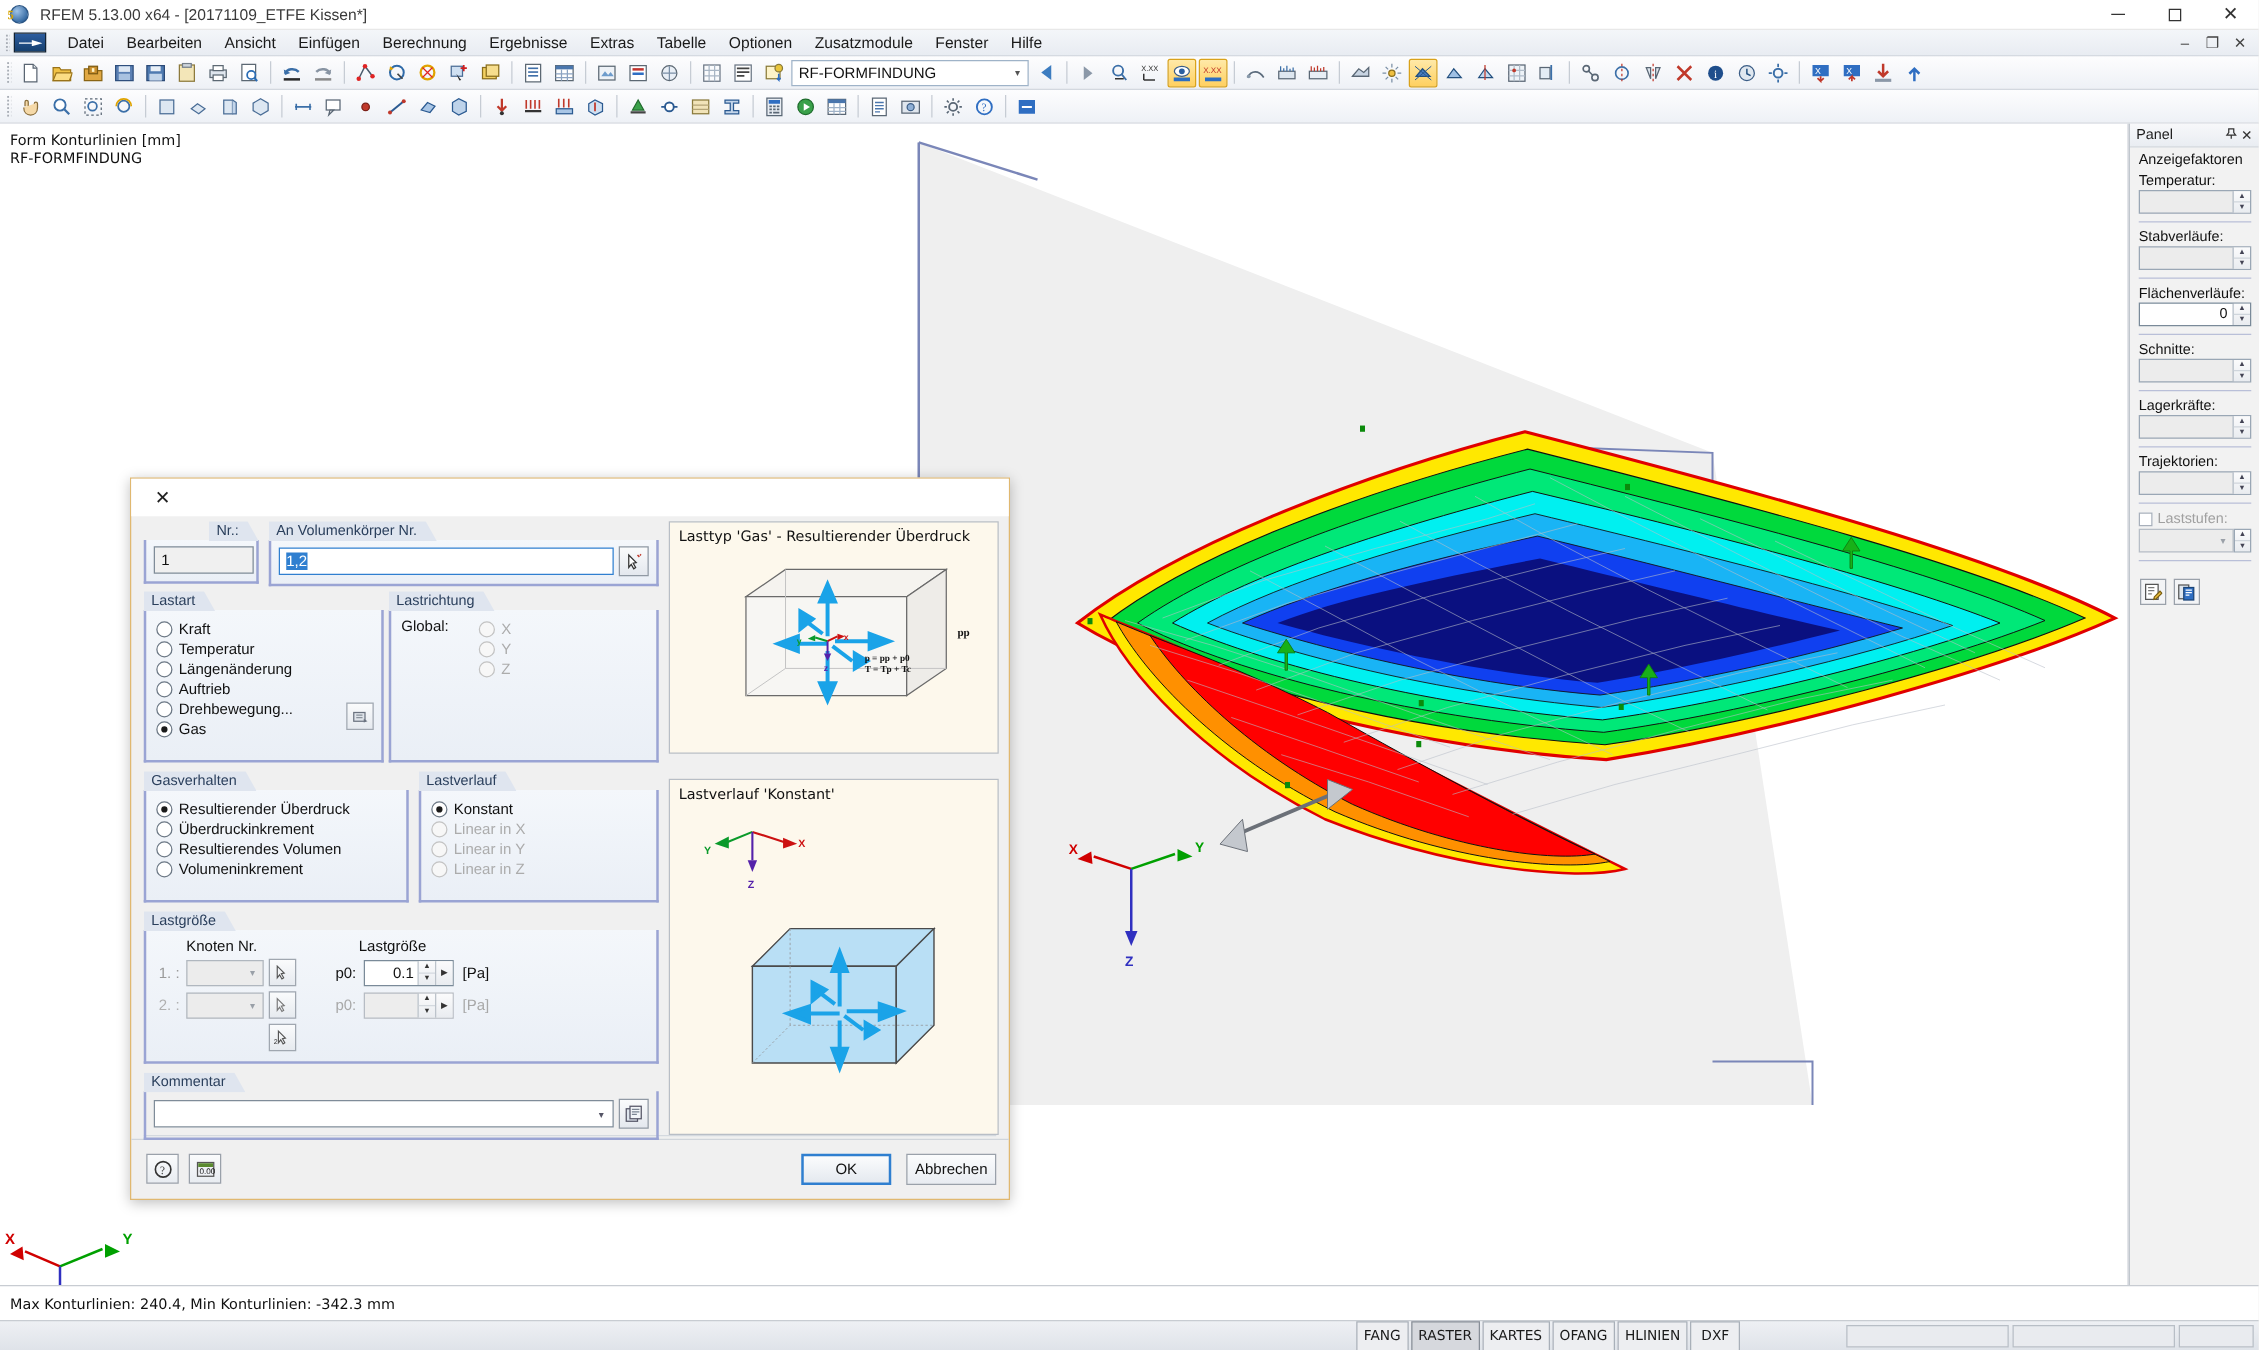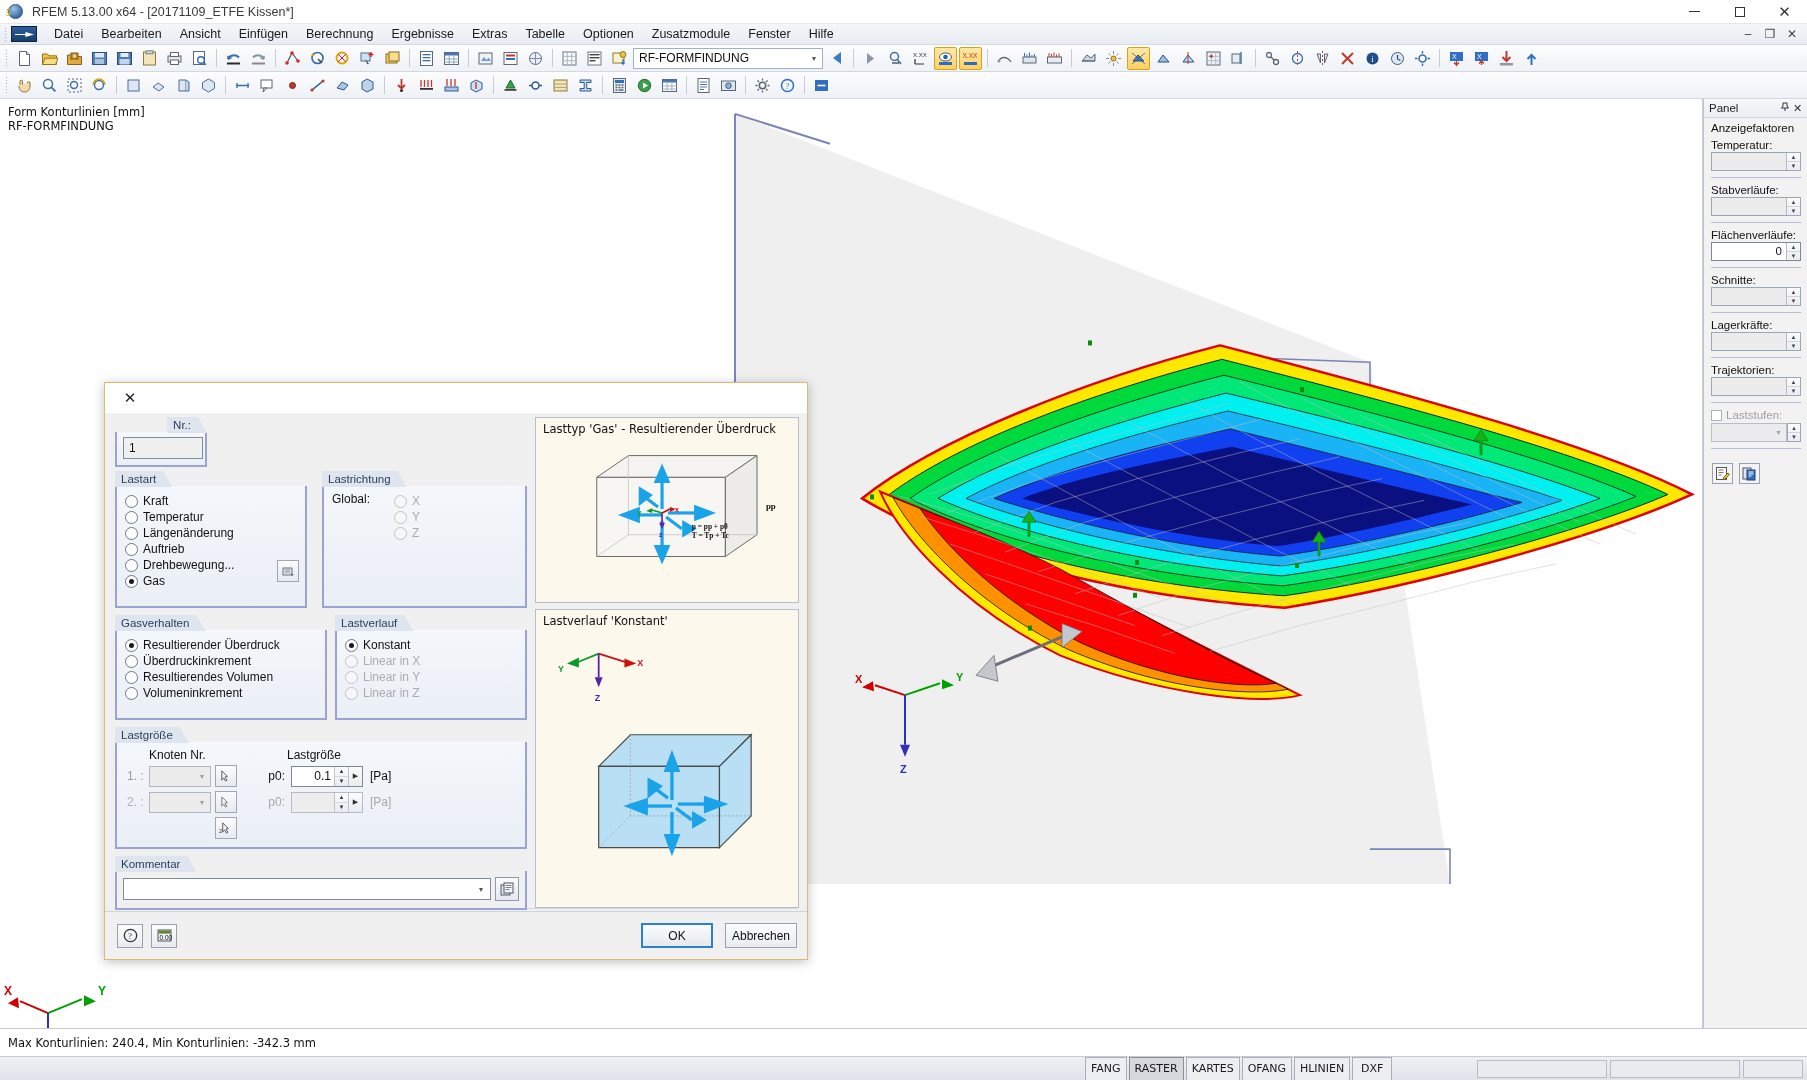--- a/index.html
+++ b/index.html
@@ -201,21 +201,21 @@
   }
   .dlg-title {
     height:30px; background:#fff; display:flex; align-items:center;
     padding: 0 4px 0 10px; flex:0 0 30px;
   }
   .dlg-title .t { font-size:13px; color:#111; flex:1; }
   .dlg-title .x { width:30px; height:26px; display:flex; align-items:center; justify-content:center;
     font-size:15px; color:#222; }
   .dlg-body { flex:1 1 auto; padding: 4px 8px 0 10px; display:flex; gap:8px; min-height:0; }
   .dlg-left { width: 412px; flex:0 0 412px; display:flex; flex-direction:column; }
-  .dlg-right { flex:1 1 auto; display:flex; flex-direction:column; gap:6px; }
+  .dlg-right { flex:1 1 auto; display:flex; flex-direction:column; gap:20px; }
 
   
   .gbox { position: relative; margin-bottom: 7px; }
   .gbox > .gtab {
     display:inline-block; background:#dfe5ef;
     font-size:11.5px; color:#2a3f5c; padding: 2px 16px 2px 6px;
     border-top-right-radius: 0;
     clip-path: polygon(0 0, calc(100% - 9px) 0, 100% 100%, 0 100%);
     position: relative; z-index:2;
   }
@@ -1142,23 +1142,39 @@
 
         <div class="row" style="align-items:flex-start; gap:8px;">
           <div class="gbox" style="width:92px; margin-bottom:4px;text-align:right;">
             <div class="gtab">Nr.:</div>
             <div class="gcontent" style="padding:5px 6px 6px 6px;">
               <div class="txtbox ro" style="width:80px;">
                 <span>1</span>
               </div>
             </div>
           </div>
-        </div>
-
-        <div class="row" style="align-items:stretch; gap:15px;">
+          <div class="gbox" style="flex:1; margin-bottom:4px;">
+            <div class="gtab">An Volumenkörper Nr.</div>
+            <div class="gcontent" style="padding:5px 6px 6px 6px;">
+              <div class="row">
+                <div class="txtbox focus" style="flex:1;">
+                  <span class="sel-text">1,2</span>
+                </div>
+                <div class="pickbtn">
+                  <svg width="15" height="15" viewBox="0 0 15 15">
+                      <path d="M3 2l6 6-2.5.5 2 3.5-1.5 1-2-3.5L3 12z" fill="#fff" stroke="#333"></path>
+                      <path d="M10 2l1.5 1.5M12 1.5l.8.8" stroke="#c0392b" stroke-width="1.2"></path>
+                    </svg>
+                </div>
+              </div>
+            </div>
+          </div>
+        </div>
+
+        <div class="row" style="align-items:stretch; gap:4px;">
           <div class="gbox" style="width:192px;">
             <div class="gtab">Lastart</div>
             <div class="gcontent" style="padding:6px 6px 7px 8px; position:relative; min-height:122px;">
               <div class="radio">
                 <span class="rdot"></span>
                 <span>Kraft</span>
               </div>
               <div class="radio">
                 <span class="rdot"></span>
                 <span>Temperatur</span>

